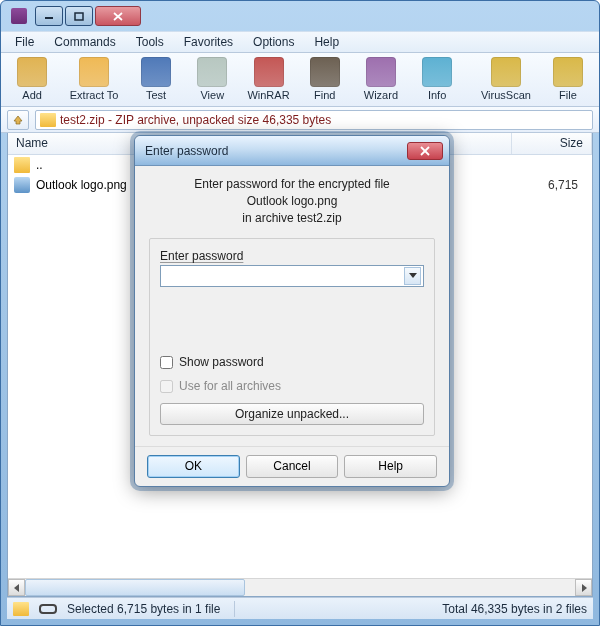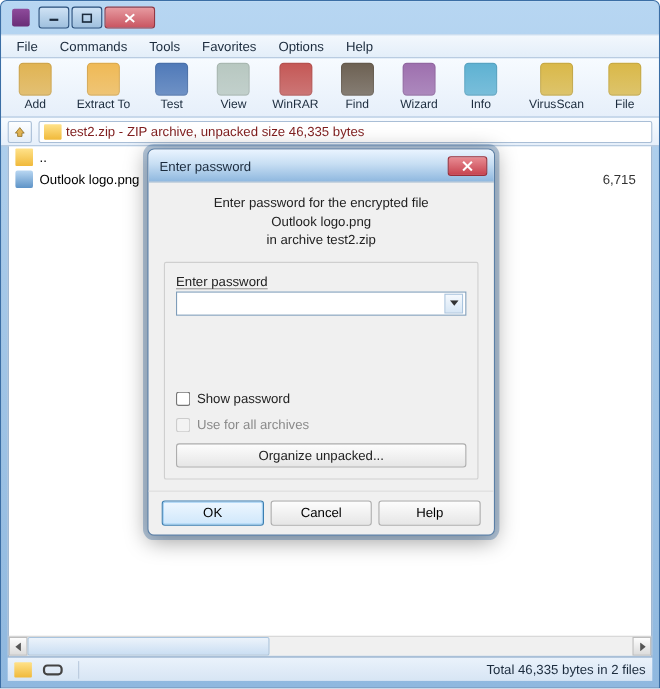--- a/index.html
+++ b/index.html
@@ -215,20 +215,24 @@
           <path d="M6 2 L10 7 H8 V10 H4 V7 H2 Z" fill="#e0b352" stroke="#8a6a20" stroke-width="0.7"></path>
         </svg>
       </div>
     <div class="pathfield">
       <div class="folder-ic"></div>
       <span>test2.zip - ZIP archive, unpacked size 46,335 bytes</span>
     </div>
   </div>
 
   <div class="filearea">
+    <div class="cols">
+      <div class="col name">Name</div>
+      <div class="col size">Size</div>
+    </div>
     <div class="rows">
       <div class="row">
         <div class="ic folder"></div>
         <div class="nm">..</div>
         <div class="sz"></div>
       </div>
       <div class="row">
         <div class="ic img"></div>
         <div class="nm">Outlook logo.png</div>
         <div class="sz">6,715</div>
@@ -247,20 +251,21 @@
           <svg width="8" height="8">
             <path d="M2 0 L7 4 L2 8 Z" fill="#555"></path>
           </svg>
         </div>
     </div>
   </div>
 
   <div class="status">
     <div class="sglyph"></div>
     <div class="key"></div>
+    <span>Selected 6,715 bytes in 1 file</span>
     <div class="sep"></div>
     <div class="spacer"></div>
     <span>Total 46,335 bytes in 2 files</span>
   </div>
 
   <div class="modal-backdrop">
     <div class="dialog">
       <div class="dlg-titlebar">
         <div class="t">Enter password</div>
         <div class="dlg-close">

